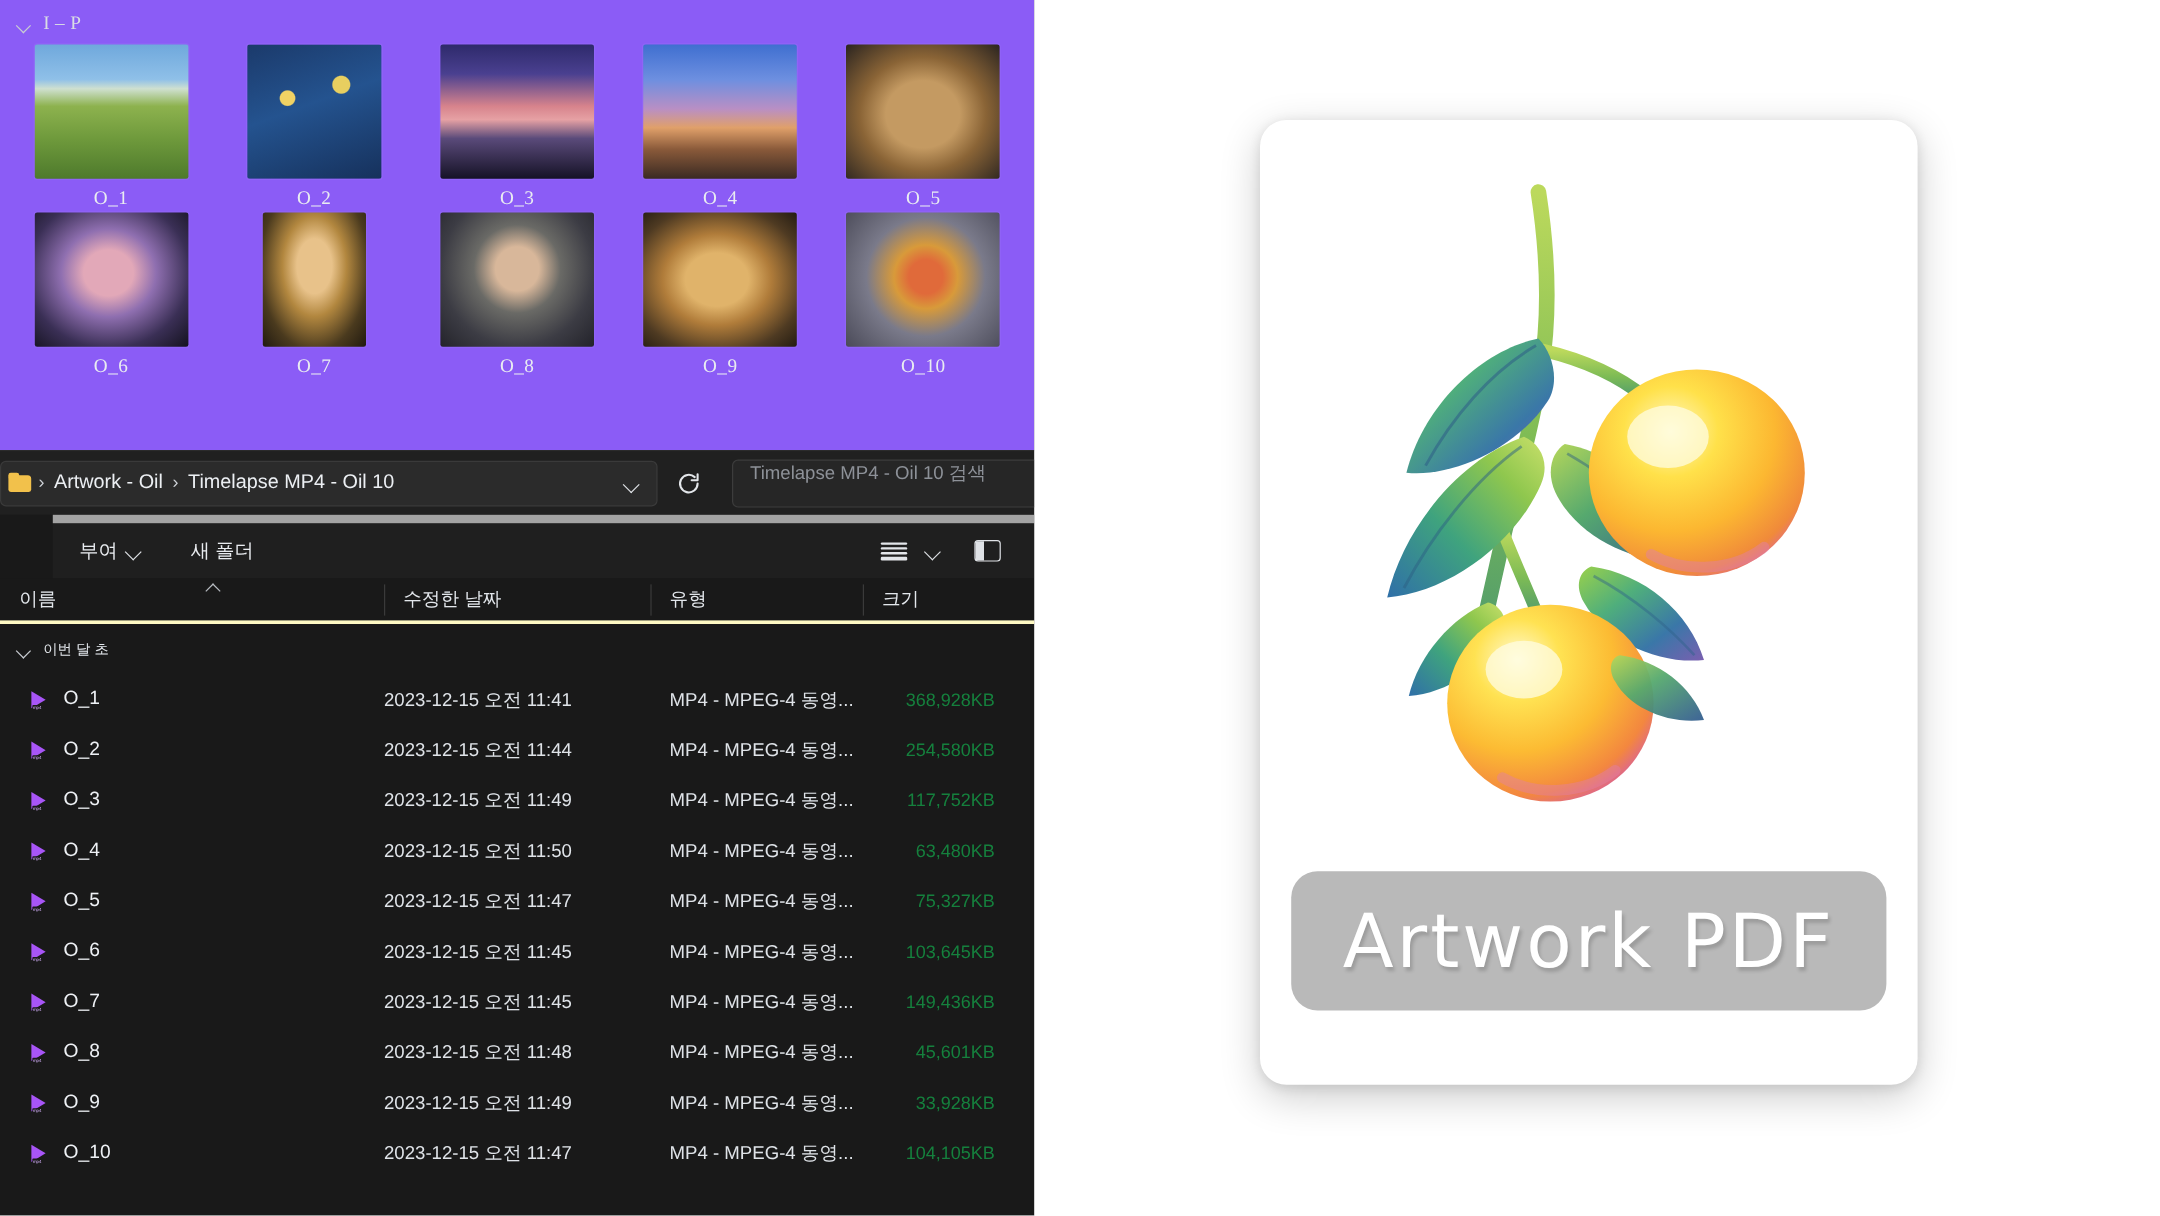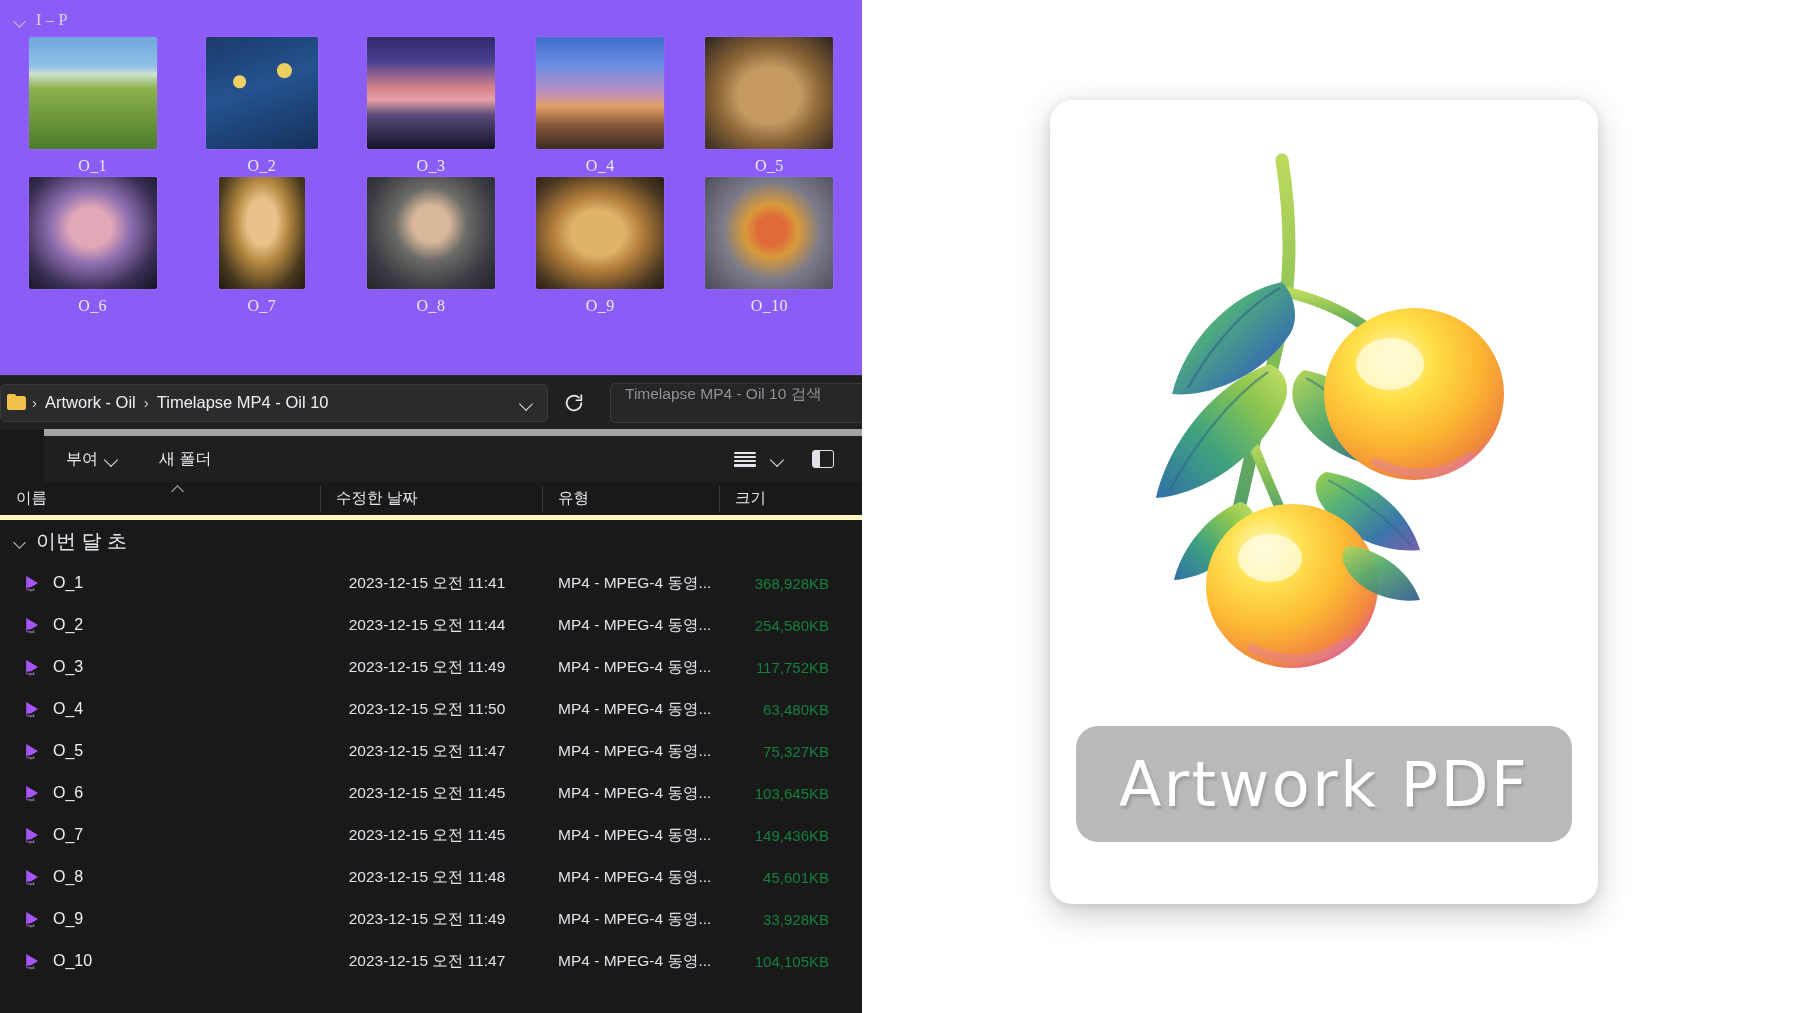--- a/index.html
+++ b/index.html
@@ -122,21 +122,21 @@
   .plus-ico::before,.plus-ico::after{
     content:"";position:absolute;background:#e3e6ea;border-radius:1px;
   }
   .plus-ico::before{left:9px;top:1px;width:2.2px;height:18px;}
   .plus-ico::after{left:1px;top:8.9px;width:18px;height:2.2px;}
 
   
   .col-head{
     position:absolute; left:0; top:482px; width:1000px; height:38px;
     background:#191919; display:flex; align-items:center;
-    border-bottom:5px solid #fef9c3;
+    border-bottom:3px solid #fef9c3;
   }
   .col{
     font-size:15.5px; color:#e3e7ec; height:38px; display:flex; align-items:center;
     padding-left:16px; position:relative;
   }
   .col + .col::before{
     content:""; position:absolute; left:0; top:6px; bottom:6px; width:1px; background:#3a3a3a;
   }
   .col-name{ width:320px; }
   .col-date{ width:222px; }
@@ -147,30 +147,30 @@
   }
   .sort-caret::before{
     content:""; position:absolute; left:1px; top:4px; width:8px; height:8px;
     border-left:1.6px solid #b9bdc3; border-top:1.6px solid #b9bdc3; transform:rotate(45deg);
   }
 
   
   .list-area{ position:absolute; left:0; top:520px; width:862px; bottom:0; background:#191919; }
   .group-row{
     display:flex; align-items:center; gap:9px; height:42px; padding-left:14px;
-    font-size:20px; color:#e4e8ed;
+    font-size:12px; color:#e4e8ed;
   }
   .file-row{
     display:flex; align-items:center; height:42px; padding-left:0;
   }
   .fr-name{
     width:320px; display:flex; align-items:center; gap:10px; padding-left:22px;
     font-size:16px; color:#eef1f5; white-space:nowrap;
   }
-  .fr-date{ width:222px; font-size:15.5px; color:#dfe3e8; text-align:center; padding-right:8px; }
+  .fr-date{ width:222px; font-size:15.5px; color:#dfe3e8; text-align:left; padding-right:8px; }
   .fr-type{ width:177px; font-size:15.5px; color:#dfe3e8; padding-left:16px; white-space:nowrap;}
   .fr-size{ width:130px; font-size:15px; color:#15803d; text-align:right; padding-right:20px;}
   .mp4-ico{ width:21px; height:19px; flex:none; position:relative; }
 
   
   .pdf-stage{
     position:absolute; left:862px; top:0; width:938px; height:1013px; background:#ffffff;
   }
   .pdf-card{
     position:absolute; left:188px; top:100px; width:548px; height:804px;

